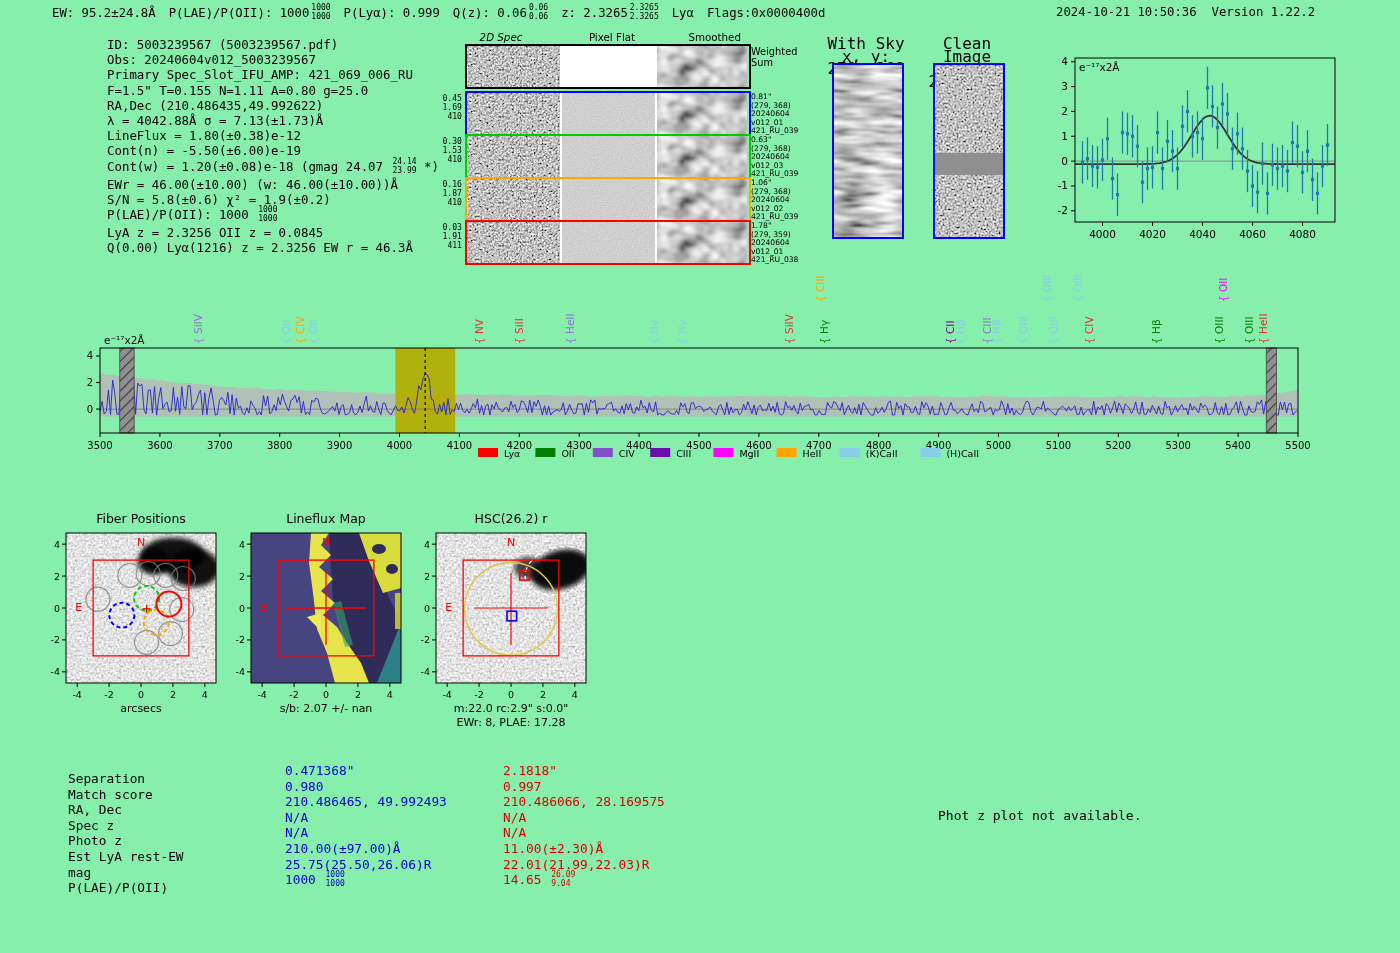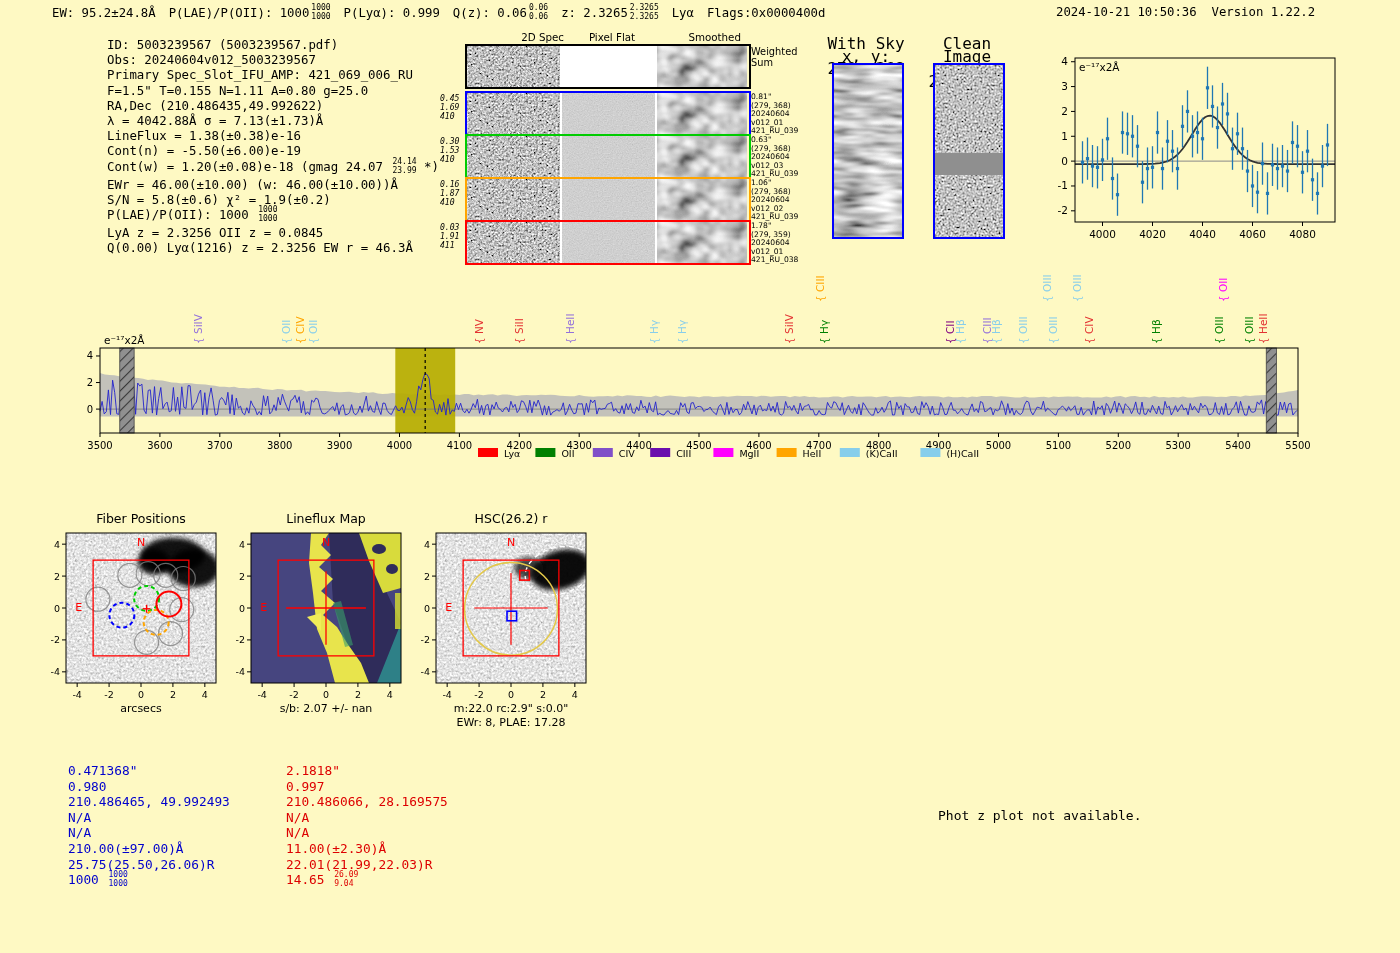--- a/index.html
+++ b/index.html
@@ -1,29 +1,29 @@
 <!DOCTYPE html>
 <html><head>
 <meta charset="utf-8">
 <style>
   html,body{margin:0;padding:0;background:#ffffff;}
-  #page{position:relative;width:1400px;height:953px;background:#fef9c3;overflow:hidden;
+  #page{position:relative;width:1400px;height:953px;background:#86efac;overflow:hidden;
         font-family:"DejaVu Sans Mono","Liberation Mono",monospace;color:#000;}
   .abs{position:absolute;}
   .mono{font-family:"DejaVu Sans Mono","Liberation Mono",monospace;}
   .sans{font-family:"DejaVu Sans","Liberation Sans",sans-serif;}
   #header-line{left:52px;top:5px;font-size:12.3px;white-space:nowrap;}
   .hseg{margin-right:13px;}
   .fr{display:inline-flex;flex-direction:column;vertical-align:middle;font-size:8px;line-height:1.12;text-align:left;margin-left:2px;position:relative;top:-1px;}
   #stamp{left:1056px;top:5px;font-size:12.3px;white-space:nowrap;}
   #info-block{left:76px;top:37px;font-size:12.4px;line-height:15.2px;white-space:nowrap;margin-left:31px;}
   
   .colhdr{font-size:10.3px;}
   .row2d{position:absolute;display:flex;}
-  .leftlab{position:absolute;font-size:8.1px;line-height:9.2px;text-align:left;width:22px;font-style:italic;}
+  .leftlab{position:absolute;font-size:8.1px;line-height:9.2px;text-align:right;width:22px;}
   .rightlab{position:absolute;font-size:7.6px;line-height:8.6px;white-space:nowrap;}
   .wsum{font-size:9.8px;line-height:11px;}
   .cuttitle{font-size:16px;line-height:12.5px;text-align:center;}
   #hscdex-line{left:68px;top:484px;font-size:13px;white-space:nowrap;}
   
   #match-table{left:68px;top:763px;display:flex;font-size:12.8px;line-height:15.6px;}
   #match-table .lblcol{width:217px;margin-top:8px;color:#000;}
   #match-table .valcol1{width:218px;color:#0000cc;}
   #match-table .valcol2{width:230px;color:#dd0000;}
   #photz-note{left:938px;top:808px;font-size:13px;}
@@ -108,38 +108,38 @@
     <span>2024-10-21 10:50:36</span>&nbsp;&nbsp;<span>Version 1.22.2</span>
   </div>
 
   <div id="info-block" class="abs mono">
       <div>ID: 5003239567 (5003239567.pdf)</div>
       <div>Obs: 20240604v012_5003239567</div>
       <div>Primary Spec_Slot_IFU_AMP: 421_069_006_RU</div>
       <div>F=1.5"  T=0.155  N=1.11  A=0.80  g=25.0</div>
       <div>RA,Dec (210.486435,49.992622)</div>
       <div>λ = 4042.88Å  σ = 7.13(±1.73)Å</div>
-      <div>LineFlux = 1.38(±0.38)e-16</div>
+      <div>LineFlux = 1.80(±0.38)e-12</div>
       <div>Cont(n) = -5.50(±6.00)e-19</div>
       <div>Cont(w) = 1.20(±0.08)e-18 (gmag 24.07 <span class="fr">
           <span>24.14</span>
           <span>23.99</span>
         </span> *)</div>
       <div>EWr = 46.00(±10.00) (w: 46.00(±10.00))Å</div>
       <div>S/N = 5.8(±0.6)  χ² = 1.9(±0.2)</div>
       <div>P(LAE)/P(OII): 1000 <span class="fr">
           <span>1000</span>
           <span>1000</span>
         </span></div>
       <div>LyA z = 2.3256  OII z = 0.0845</div>
       <div>Q(0.00) Lyα(1216) z = 2.3256  EW r = 46.3Å</div>
     </div>
 
   <div id="spec2d">
-      <div class="abs colhdr sans" style="left:484px;top:31px;width:80px;text-align:right;">2D Spec</div>
+      <div class="abs colhdr sans" style="left:461px;top:31px;width:80px;text-align:center;font-style:italic;">2D Spec</div>
       <div class="abs colhdr sans" style="left:572px;top:31px;width:80px;text-align:center;">Pixel Flat</div>
       <div class="abs colhdr sans" style="left:661px;top:31px;width:80px;text-align:right;">Smoothed</div>
       <div class="row2d" style="left:465px;top:44px;width:282px;height:41px;border:2.5px solid #000000;">
         <svg width="93" height="100%">
           <rect width="93" height="100%" fill="#999" filter="url(#nFine)"></rect>
         </svg>
         <svg width="93" height="100%" style="border-left:2px solid #fff;border-right:2px solid #fff">
           <rect width="93" height="100%" fill="#ffffff"></rect>
         </svg>
         <svg width="90" height="100%">
@@ -605,20 +605,30 @@
       <text x="22" y="74.58510638297872" fill="#000" font-size="9.5" text-anchor="end">2</text>
       <line x1="166.82978723404253" y1="178" x2="166.82978723404253" y2="182" stroke="#000"></line>
       <text x="166.82978723404253" y="193" fill="#000" font-size="9.5" text-anchor="middle">4</text>
       <line x1="24" y1="39.170212765957444" x2="28" y2="39.170212765957444" stroke="#000"></line>
       <text x="22" y="42.670212765957444" fill="#000" font-size="9.5" text-anchor="end">4</text>
       <text x="103" y="207" fill="#000" font-size="11" text-anchor="middle">m:22.0 rc:2.9"  s:0.0"</text>
       <text x="103" y="221" fill="#000" font-size="11" text-anchor="middle">EWr: 8, PLAE: 17.28</text>
     </svg>
 
   <div id="match-table" class="abs">
+    <div class="lblcol" id="mt-labels">
+        <div>Separation</div>
+        <div>Match score</div>
+        <div>RA, Dec</div>
+        <div>Spec z</div>
+        <div>Photo z</div>
+        <div>Est LyA rest-EW</div>
+        <div>mag</div>
+        <div>P(LAE)/P(OII)</div>
+      </div>
     <div class="valcol1" id="mt-col1">
         <div>0.471368"</div>
         <div>0.980</div>
         <div>210.486465, 49.992493</div>
         <div>N/A</div>
         <div>N/A</div>
         <div>210.00(±97.00)Å</div>
         <div>25.75(25.50,26.06)R</div>
         <div>1000 <span class="fr">
             <span>1000</span>

